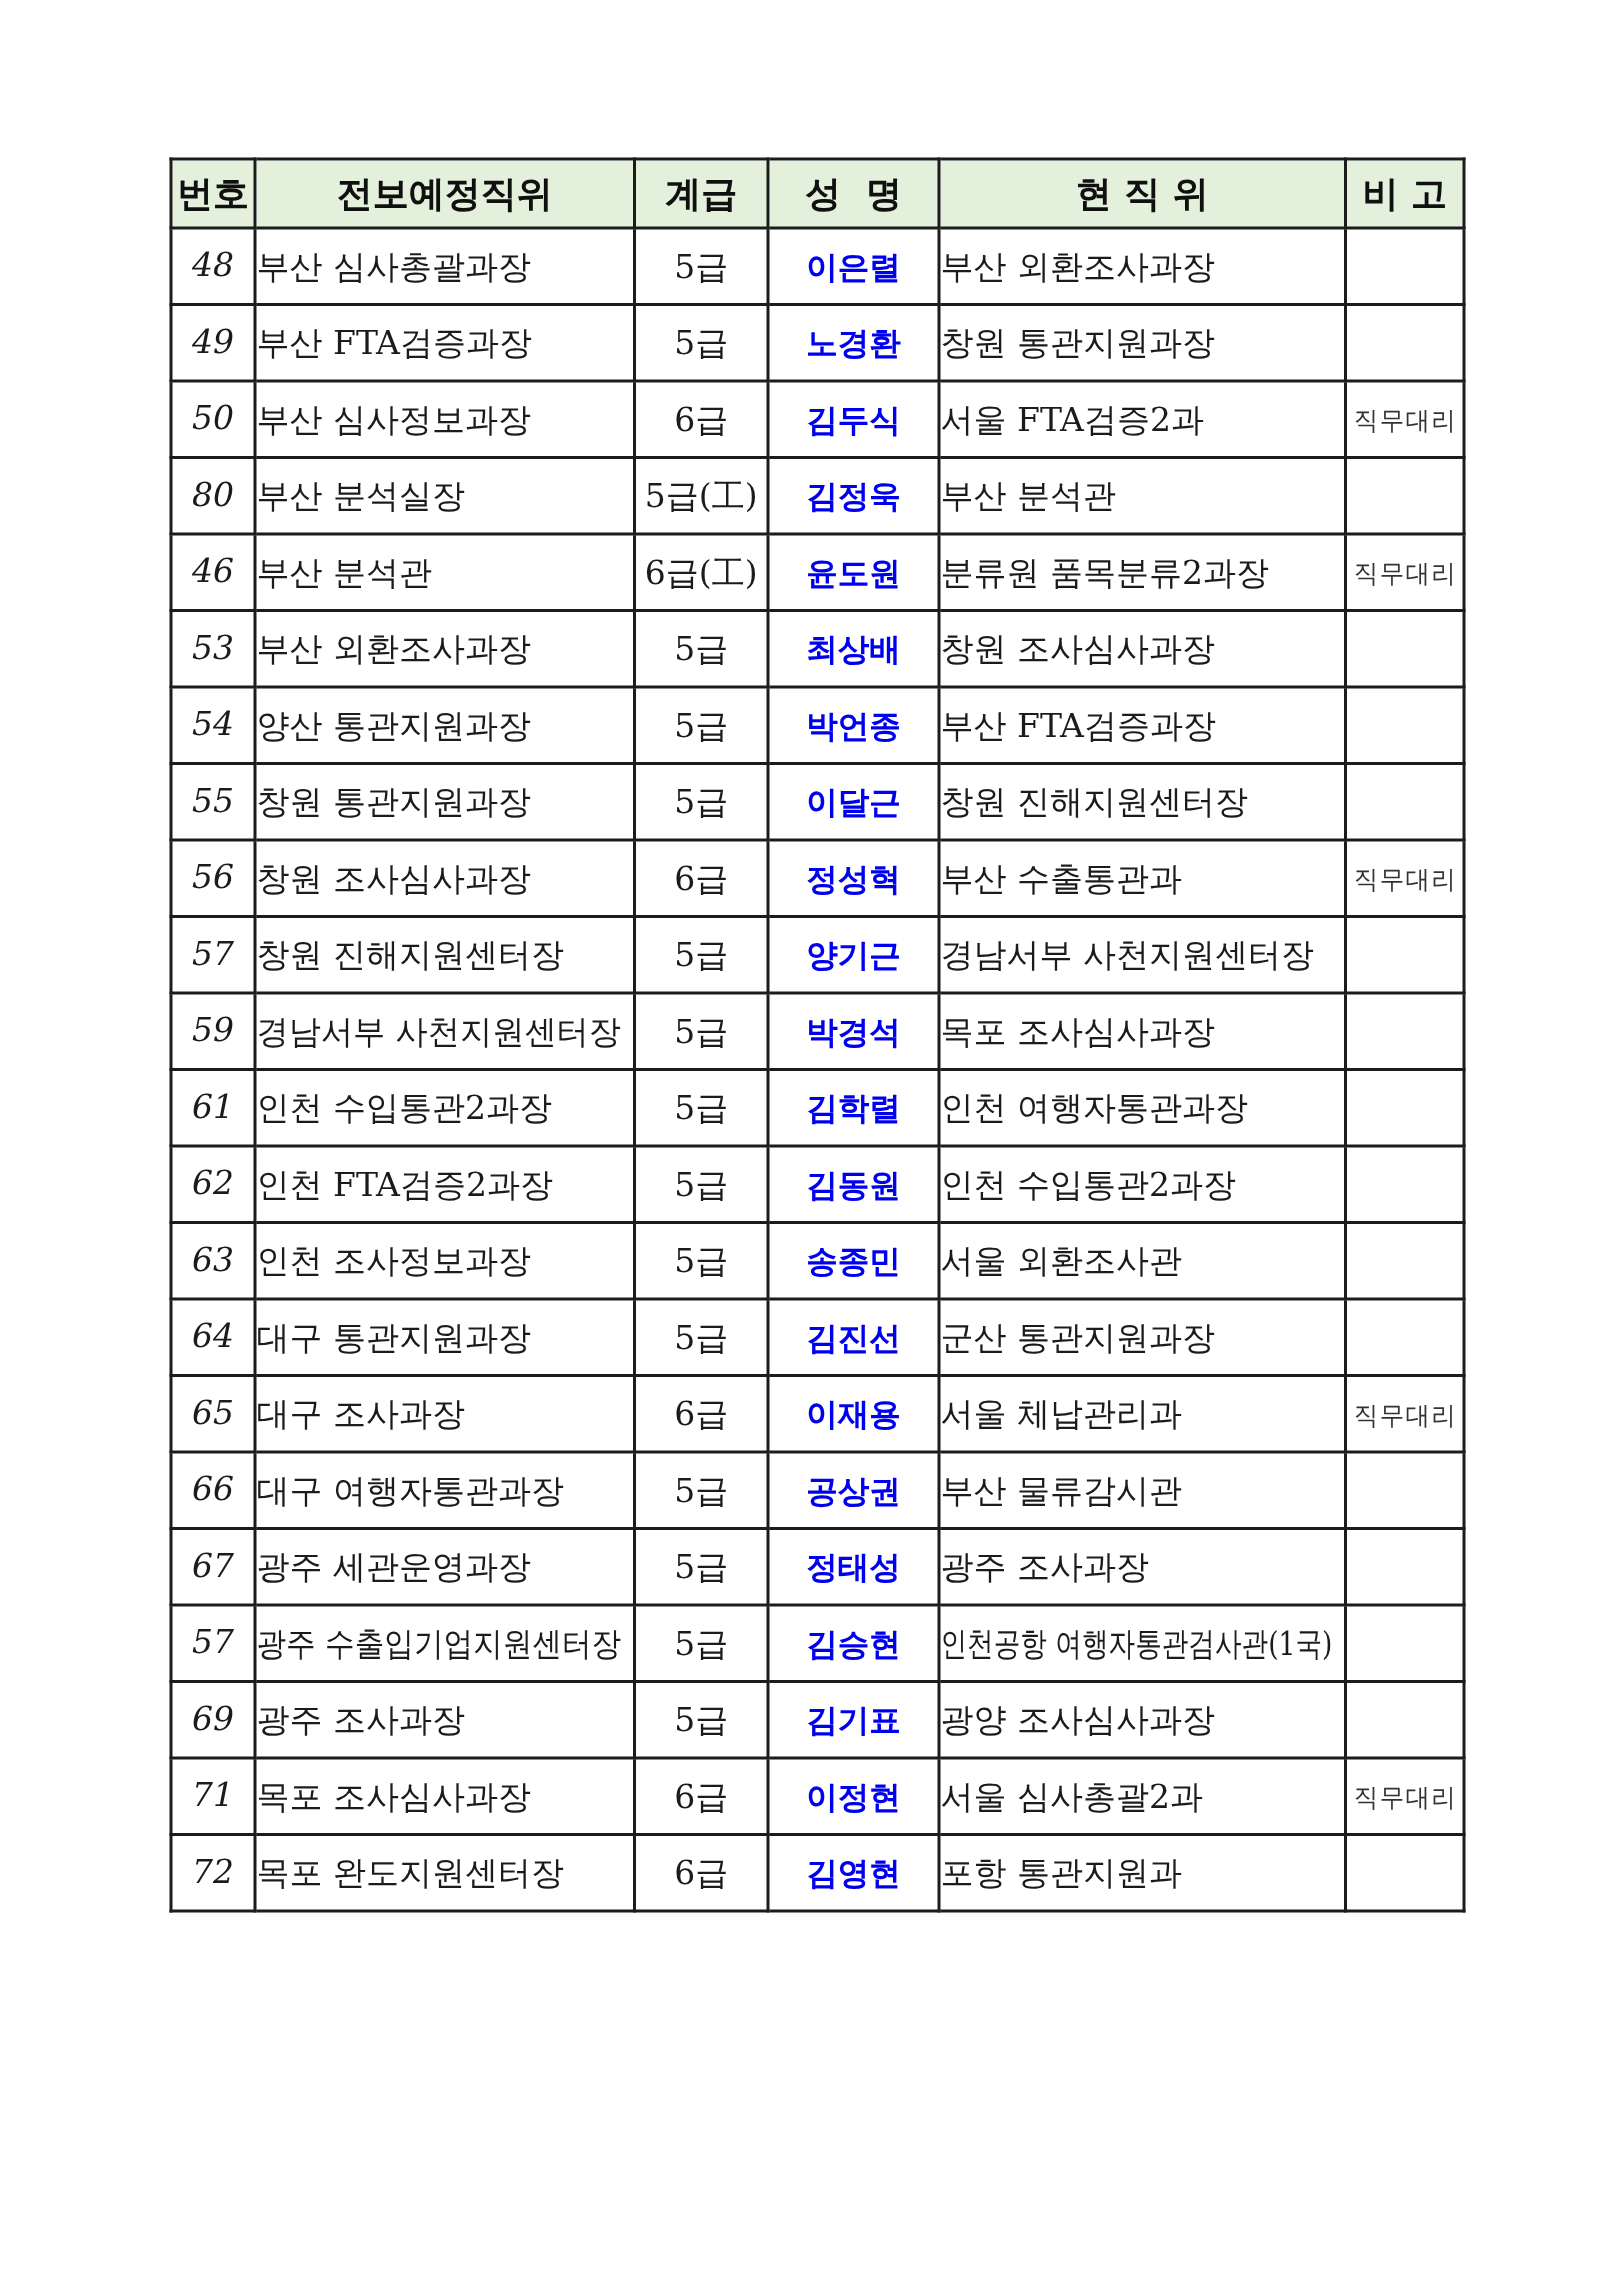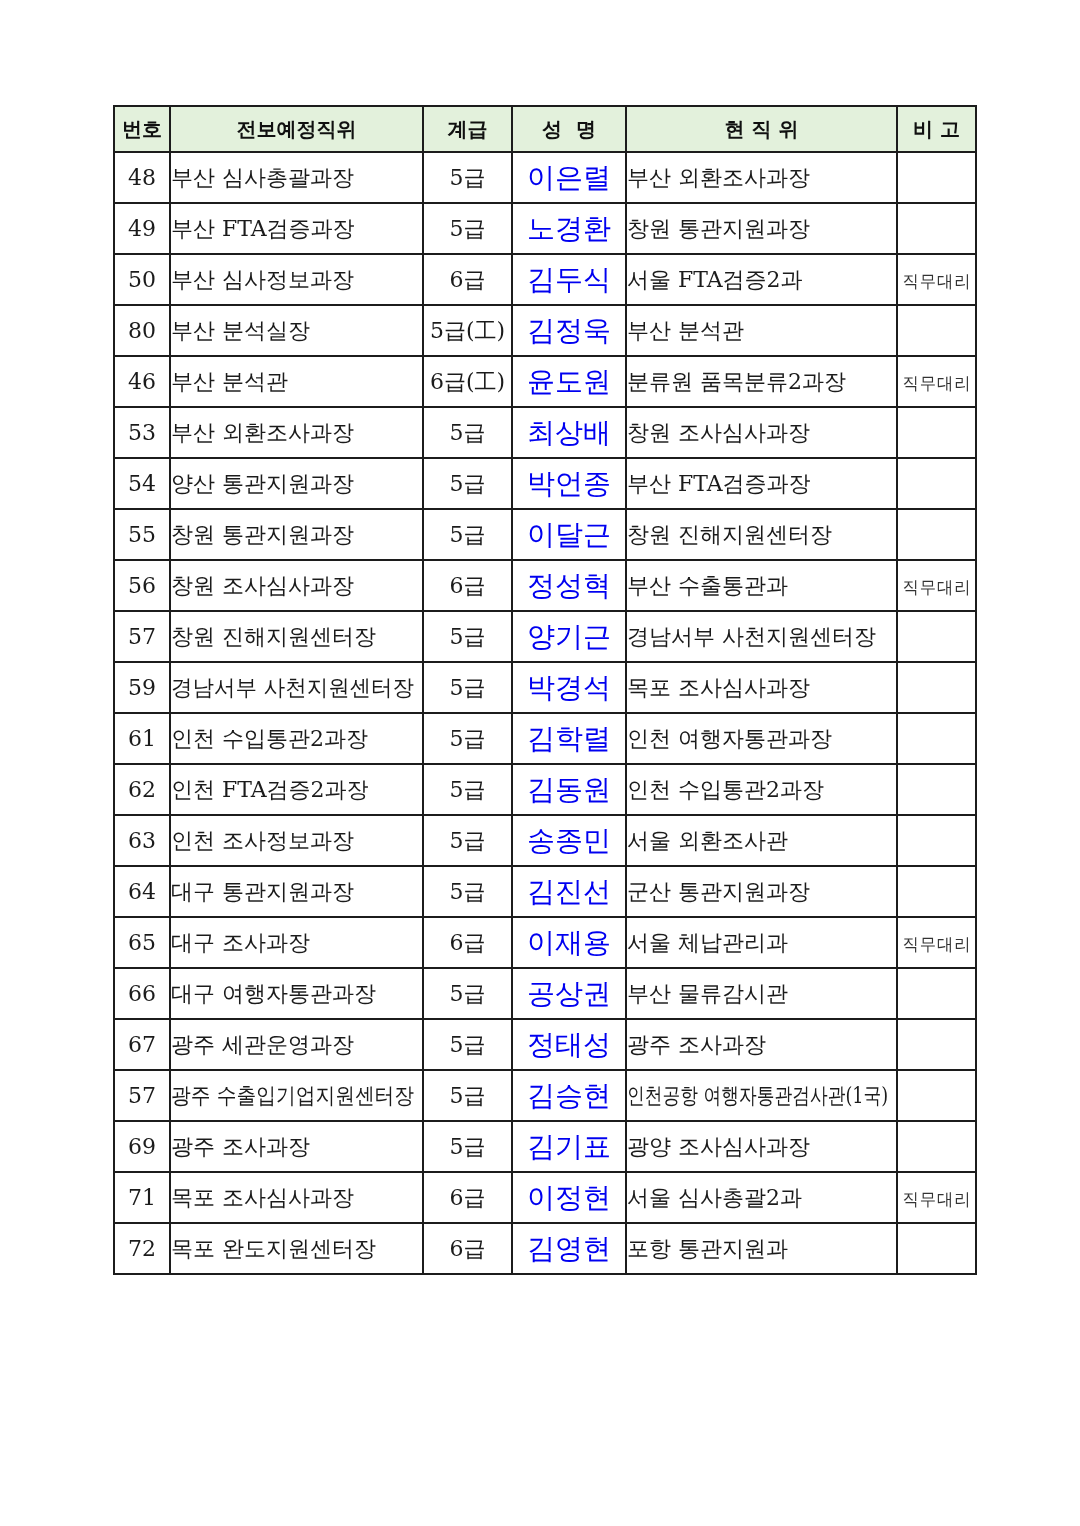--- a/index.html
+++ b/index.html
@@ -30,21 +30,21 @@
     border: 2px solid #1c1c1c;
     padding: 0;
     overflow: hidden;
     vertical-align: middle;
   }
   table.transfer th {
     height: 44px;
     background: #e3f1dc;
     font-family: "DejaVu Serif", serif;
     font-weight: bold;
-    font-size: 20px;
+    font-size: 24px;
     color: #101010;
     text-align: center;
     white-space: pre;
   }
   table.transfer td {
     height: 49px;
     font-size: 22px;
     color: #1b1b1b;
     background: #ffffff;
   }
@@ -54,27 +54,27 @@
   col.w-rank { width: 89px; }
   col.w-name { width: 114px; }
   col.w-cur  { width: 271px; }
   col.w-note { width: 79px; }
 
   td span.txt {
     display: inline-block;
     white-space: nowrap;
     transform-origin: center center;
   }
-  .c-no   { text-align: center; font-size: 24px; }
+  .c-no   { text-align: center; font-size: 24px; font-style: italic; }
   .c-rank { text-align: center; }
   .c-name { text-align: center; }
   .c-name span.txt {
     font-family: "DejaVu Sans", sans-serif;
-    font-weight: normal;
-    font-size: 28px;
+    font-weight: bold;
+    font-size: 21px;
     color: #0000f0;
   }
   .c-pos {
     text-align: left;
     padding-left: 4px;
     padding-right: 2px;
   }
   .c-pos span.txt { transform-origin: left center; }
   .c-note { text-align: center; }
   .c-note span.txt {

